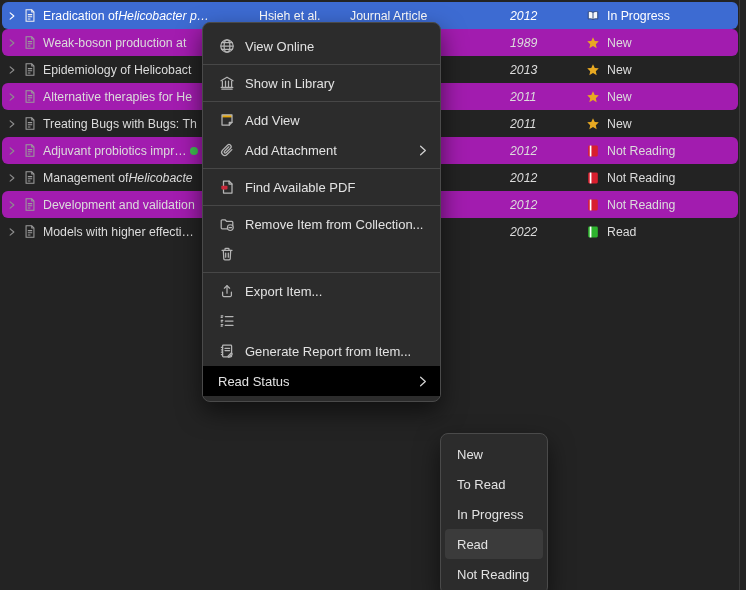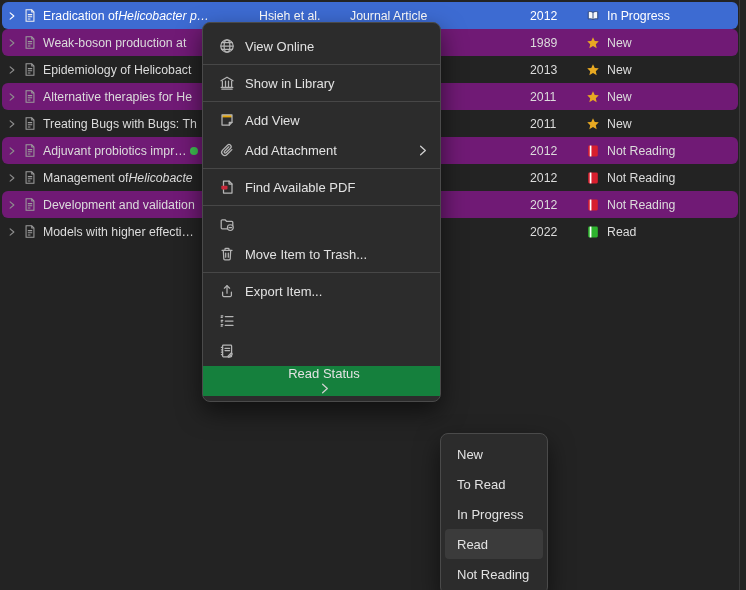--- a/index.html
+++ b/index.html
@@ -8,48 +8,48 @@
     width:746px; height:590px; position:relative; overflow:hidden;
     background:#232323; font-family:"Liberation Sans", sans-serif;
     -webkit-font-smoothing:antialiased;
   }
   .pane-border { position:absolute; left:739px; top:0; width:1px; height:590px; background:#3a3a3a; }
 
   
   .rows { position:absolute; left:0; top:2px; width:746px; }
   .row { position:absolute; left:2px; width:736px; height:27px; border-radius:6px;
          font-size:12.3px; color:#dcdcdc; }
-  .row.alt { background:#701a75; }
+  .row.alt { background:#a21caf; }
   .row.selected { background:#3d6bd2; color:#ffffff; }
   .cell { position:absolute; top:0; height:27px; display:flex; align-items:center;
           white-space:nowrap; overflow:hidden; }
   .c-chevron { left:5px;  width:13px; }
   .c-doc     { left:21px; width:16px; }
   .c-title   { left:41px; width:176px; }
   .c-creator { left:233px; width:128px;margin-left:24px; }
   .c-type    { left:348px; width:112px; }
-  .c-year    { left:528px; width:42px; }
+  .c-year    { left:508px; width:42px;font-style:italic; }
   .c-status  { left:584px; width:150px; }
   .c-status .st-icon { width:14px; height:14px; margin-right:7px; flex:none; display:flex; }
   .em { font-style:italic; }
   .dot { width:8px; height:8px; border-radius:50%; background:#3fbf51; margin-left:3px; flex:none; }
   .row svg { display:block; }
   .irow { stroke:#9c9c9c; }
   .selected .irow { stroke:#f2f2f2; }
 
   
   .menu { position:absolute; left:202px; top:22px; width:239px; z-index:10;
           background:#2c2c2c; border:1px solid #4a4a4a; border-radius:8px;
           box-shadow:0 10px 24px rgba(0,0,0,.55); padding:8px 0 5px 0;
           font-size:13px; color:#e2e2e2; }
   .mi { height:30px; display:flex; align-items:center; padding:0 10px 0 15px; }
   .mi-icon { width:17px; height:17px; margin-right:10px; flex:none; display:flex; align-items:center; justify-content:center; }
   .mi-label { flex:1; overflow:hidden; white-space:nowrap; }
   .mi-chevron { width:15px; height:15px; flex:none; display:flex; }
-  .mi.hovered { background:#15803d;flex-direction:column; }
+  .mi.hovered { background:#000000; }
   .sep { height:1px; background:#474747; margin:3px 0; }
   .micon { stroke:#b5b5b5; stroke-width:1.25; fill:none; stroke-linecap:round; stroke-linejoin:round; }
   .mchev { stroke:#cfcfcf; stroke-width:1.4; fill:none; stroke-linecap:round; stroke-linejoin:round; }
 
   
   .submenu { position:absolute; left:440px; top:433px; width:108px; z-index:11;
              background:#2c2c2c; border:1px solid #4a4a4a; border-radius:8px;
              box-shadow:0 10px 24px rgba(0,0,0,.55); padding:5px 4px;
              font-size:13px; color:#e2e2e2; }
   .smi { height:30px; display:flex; align-items:center; padding:0 12px; border-radius:4px; }
@@ -412,35 +412,35 @@
   <div class="mi">
     <span class="mi-icon">
       <svg width="16" height="16" viewBox="0 0 16 16">
           <g class="micon">
             <path d="M2.2 4.8 a1 1 0 0 1 1 -1 H6 L7.5 5.3 H12.8 a1 1 0 0 1 1 1 V11.8 a1 1 0 0 1 -1 1 H3.2 a1 1 0 0 1 -1 -1 Z"></path>
           </g>
           <circle cx="11.3" cy="11.6" r="2.9" fill="#2c2c2c" stroke="#b5b5b5" stroke-width="1.1"></circle>
           <path d="M9.9 11.6 H12.7" stroke="#b5b5b5" stroke-width="1.1" stroke-linecap="round"></path>
         </svg>
     </span>
+    <span class="mi-label">Remove Item from Collection...</span>
   </div>
 
 
   <div class="mi">
     <span class="mi-icon">
       <svg width="16" height="16" viewBox="0 0 16 16">
           <g class="micon">
             <path d="M3 4.3 H13"></path>
             <path d="M6 4.3 V3.1 a0.8 0.8 0 0 1 .8 -.8 h2.4 a0.8 0.8 0 0 1 .8 .8 V4.3"></path>
             <path d="M4.3 4.3 l.5 8.6 a1 1 0 0 0 1 .9 h4.4 a1 1 0 0 0 1 -.9 l.5 -8.6"></path>
             <path d="M6.7 7 v4.2 M9.3 7 v4.2"></path>
           </g>
         </svg>
     </span>
-    <span class="mi-label">Move Item to Trash...</span>
   </div>
 
   <div class="sep"></div>
 
   <div class="mi">
     <span class="mi-icon">
       <svg width="16" height="16" viewBox="0 0 16 16">
           <g class="micon">
             <path d="M3.6 9.2 V12.3 a1.2 1.2 0 0 0 1.2 1.2 h6.4 a1.2 1.2 0 0 0 1.2 -1.2 V9.2"></path>
             <path d="M8 10.2 V2.8"></path>
@@ -466,20 +466,21 @@
     <span class="mi-icon">
       <svg width="16" height="16" viewBox="0 0 16 16">
           <g class="micon">
             <rect x="3.6" y="2.2" width="9" height="11.6" rx="0.8"></rect>
             <path d="M3.6 4.4 H2.4 M3.6 6.8 H2.4 M3.6 9.2 H2.4 M3.6 11.6 H2.4"></path>
             <path d="M6 5.4 H10.6 M6 7.6 H10.6"></path>
             <path d="M8.8 13.4 l3.4 -3.4 l1 1 -3.4 3.4 z" fill="#2c2c2c"></path>
           </g>
         </svg>
     </span>
+    <span class="mi-label">Generate Report from Item...</span>
   </div>
 
   <div class="mi hovered">
     <span class="mi-label">Read Status</span>
     <span class="mi-chevron">
       <svg width="15" height="15" viewBox="0 0 16 16">
           <polyline class="mchev" points="6,3.5 11,8 6,12.5"></polyline>
         </svg>
     </span>
   </div>

